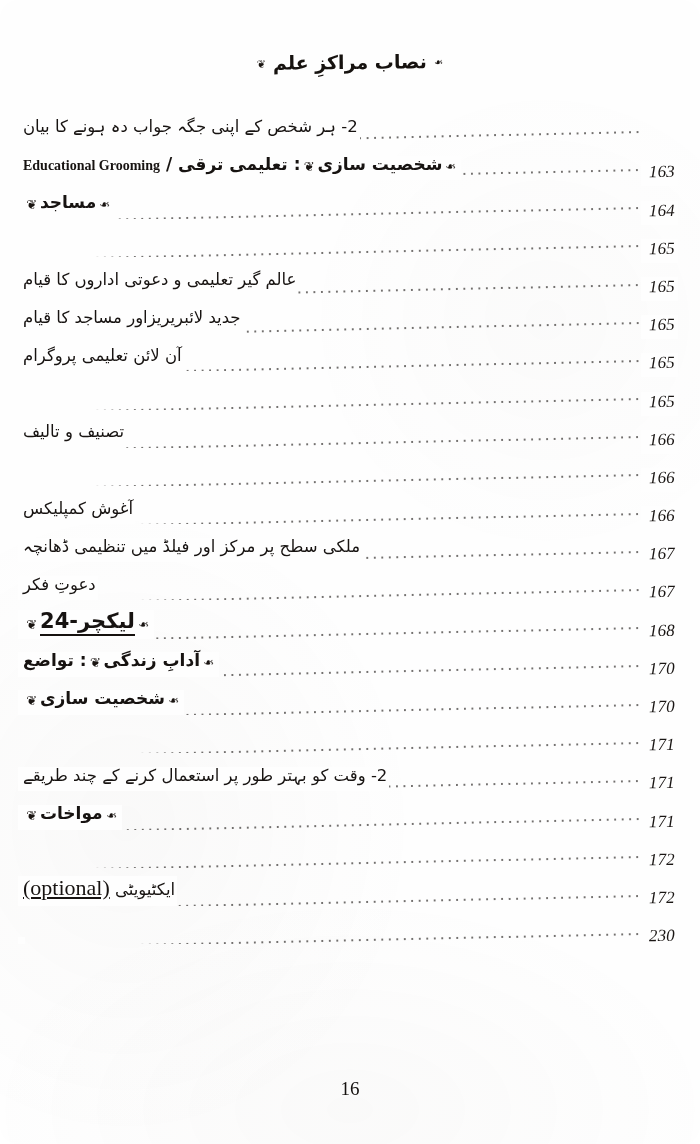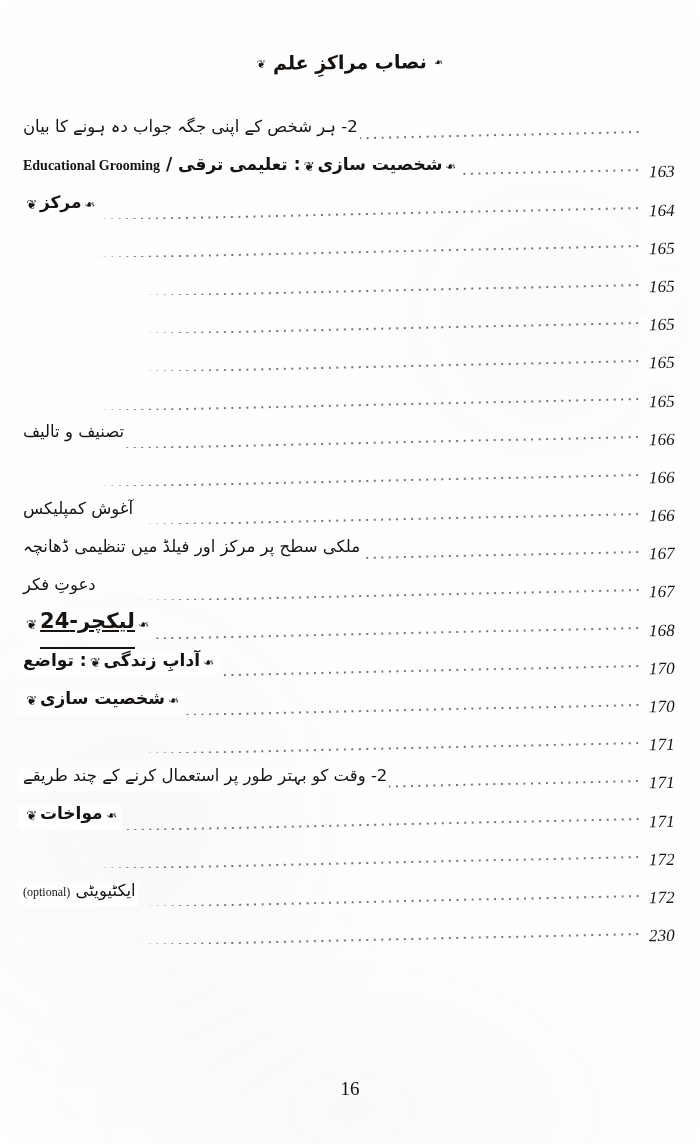--- a/index.html
+++ b/index.html
@@ -110,33 +110,32 @@
   
   .title .orn { margin: 0 3px; vertical-align: 1px; }
 
   .title.big {
     font-size: 21px;
     font-weight: 700;
     letter-spacing: 0.2px;
   }
   .title.big .lec {
     border-bottom: 2.2px solid #16120f;
-    padding-bottom: 14px;
-    text-decoration: underline;
+    padding-bottom: 1px;
   }
 
   
   .lat {
     font-family: "Liberation Serif", "DejaVu Serif", serif;
     font-size: 14px;
     direction: ltr;
     unicode-bidi: isolate;
     display: inline-block;
   }
-  .lat.small { font-size: 12px; }
+  .lat.small { font-size: 22px; text-decoration: underline; }
 
   
   .leader {
     flex: 1 1 auto;
     position: relative;
     height: 100%;
     overflow: hidden;
     min-width: 10px;
   }
   .leader::before {
@@ -209,37 +208,40 @@
         <div class="title sub"><span>2- ہر شخص کے اپنی جگہ جواب دہ ہونے کا بیان</span></div>
         <div class="leader"></div>
         <div class="pageno blank">0</div>
       </div>
       <div class="row">
         <div class="title center"><span class="orn orn-l">❧</span><span>شخصیت سازی</span><span class="orn orn-r">❦</span><span>: تعلیمی ترقی /</span> <span class="lat">Educational Grooming</span></div>
         <div class="leader"></div>
         <div class="pageno">163</div>
       </div>
       <div class="row">
-        <div class="title center"><span class="orn orn-l">❧</span><span>مرکز</span><span class="orn orn-r">❦</span></div>
+        <div class="title center"><span class="orn orn-l">❧</span><span>مساجد</span><span class="orn orn-r">❦</span></div>
         <div class="leader"></div>
         <div class="pageno">164</div>
       </div>
       <div class="row">
         <div class="leader"></div>
         <div class="pageno">165</div>
       </div>
       <div class="row">
-        <div class="leader"></div>
-        <div class="pageno">165</div>
-      </div>
-      <div class="row">
-        <div class="leader"></div>
-        <div class="pageno">165</div>
-      </div>
-      <div class="row">
+        <div class="title sub"><span>عالم گیر تعلیمی و دعوتی اداروں کا قیام</span></div>
+        <div class="leader"></div>
+        <div class="pageno">165</div>
+      </div>
+      <div class="row">
+        <div class="title sub"><span>جدید لائبریریزاور مساجد کا قیام</span></div>
+        <div class="leader"></div>
+        <div class="pageno">165</div>
+      </div>
+      <div class="row">
+        <div class="title sub"><span>آن لائن تعلیمی پروگرام</span></div>
         <div class="leader"></div>
         <div class="pageno">165</div>
       </div>
       <div class="row">
         <div class="leader"></div>
         <div class="pageno">165</div>
       </div>
       <div class="row">
         <div class="title sub"><span>تصنیف و تالیف</span></div>
         <div class="leader"></div>

